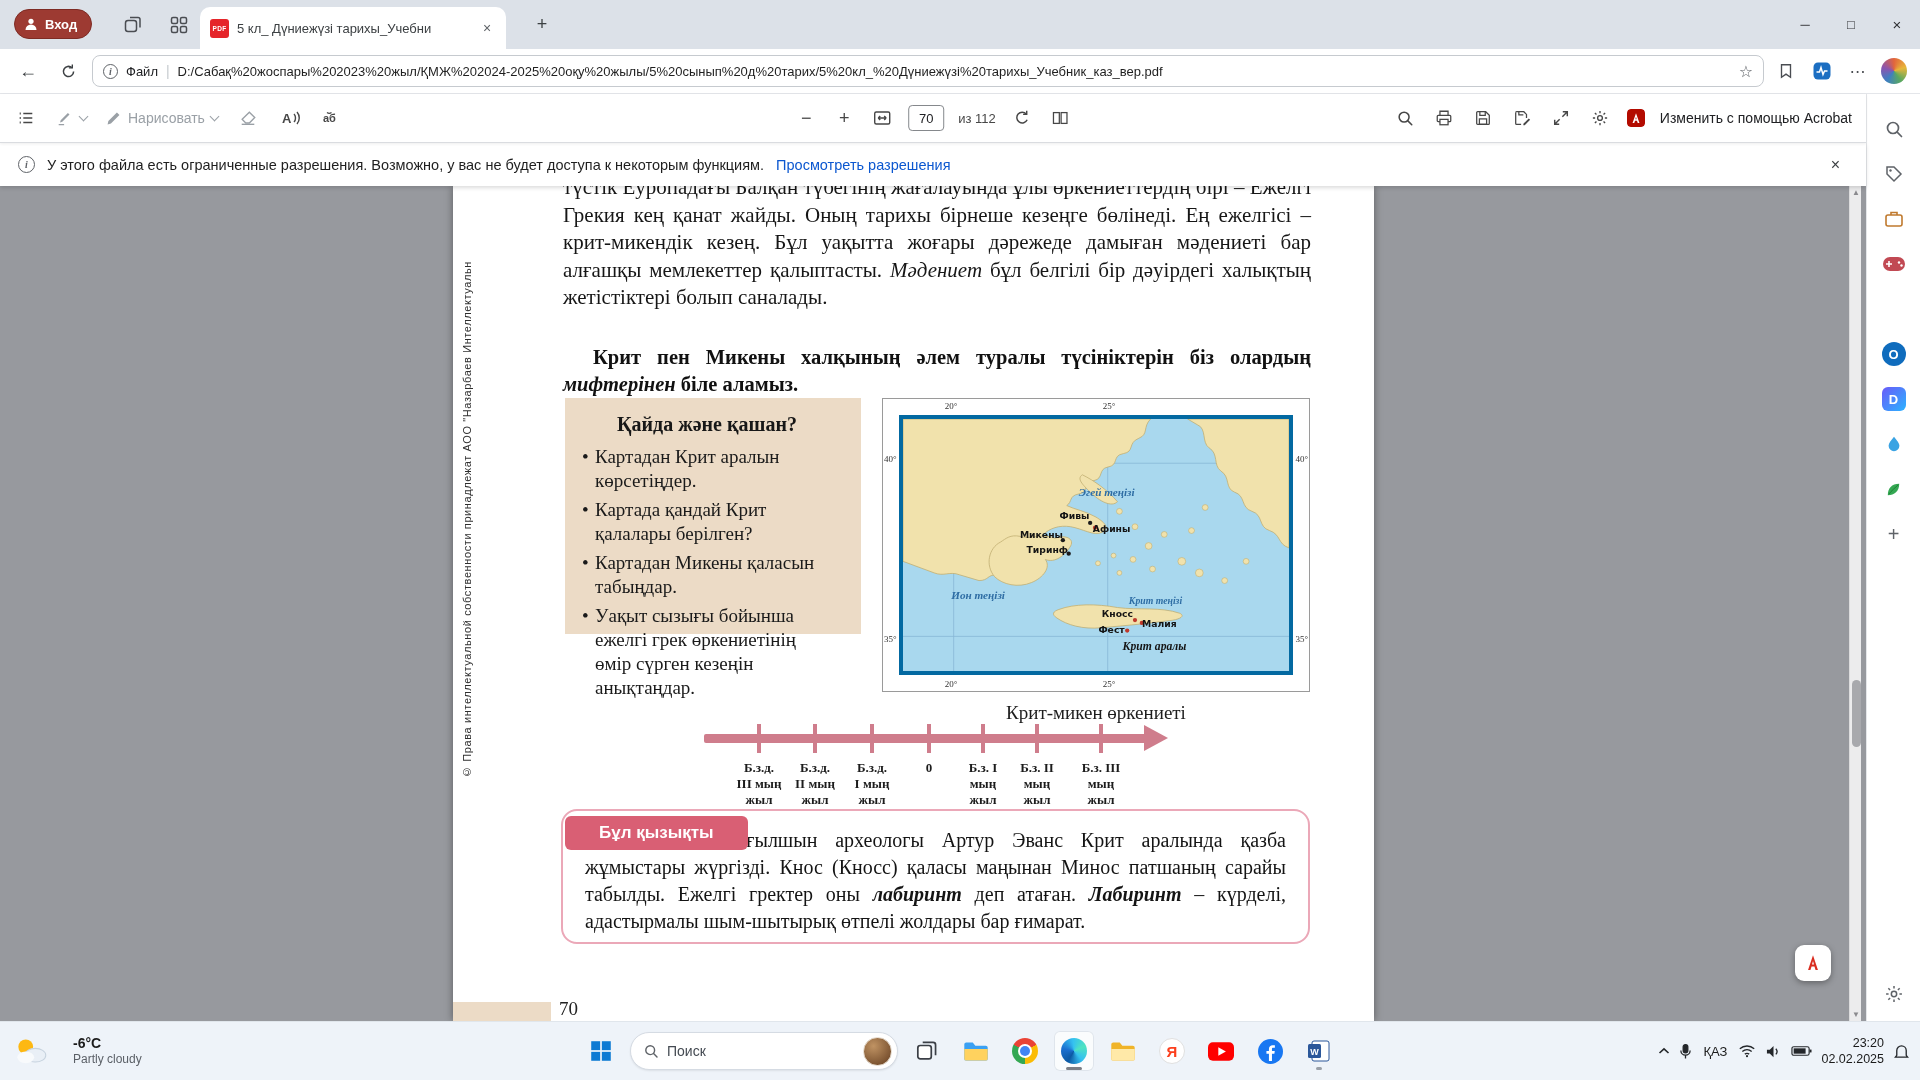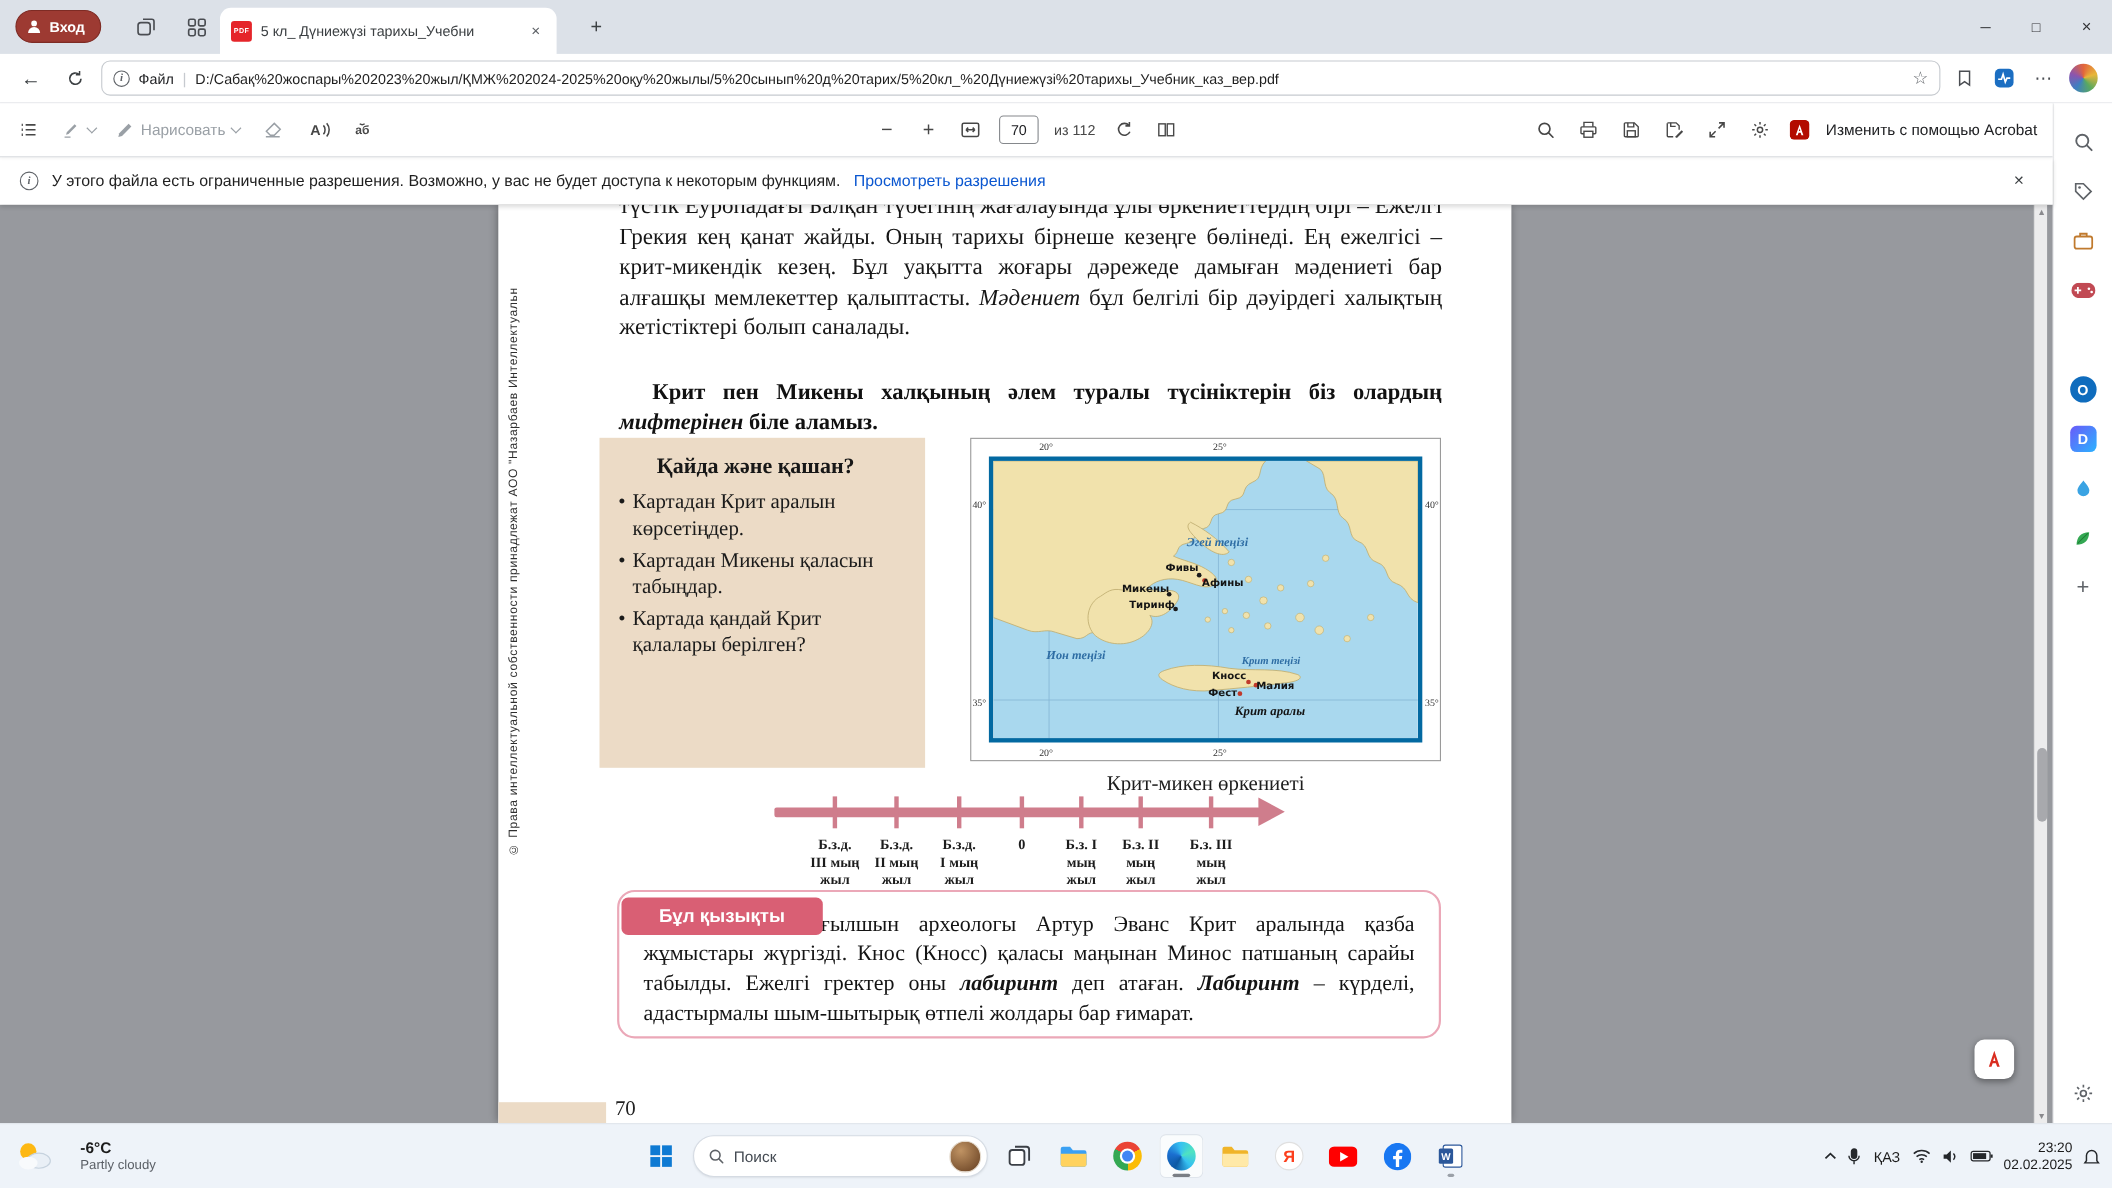--- a/index.html
+++ b/index.html
@@ -60,21 +60,21 @@
   
   .content{flex:1;position:relative;background:#97999e;overflow:hidden;min-height:0}
   .pdf-page{position:absolute;left:453px;top:0;width:921px;height:835px;background:#fff;box-shadow:0 0 8px rgba(0,0,0,.4);overflow:hidden}
   .copyright{position:absolute;left:8px;bottom:243px}
   .copyright span{display:block;writing-mode:vertical-rl;transform:rotate(180deg);font-size:11px;letter-spacing:.6px;color:#2f2f2f;white-space:nowrap}
   .book-serif{font-family:"Liberation Serif","DejaVu Serif",serif}
   .p1{position:absolute;left:110px;top:-12px;width:748px;font-size:21px;line-height:27.5px;color:#161616;text-align:justify}
   .p1 .term1{font-style:italic}
   .p2{position:absolute;left:110px;top:158px;width:748px;font-size:20.5px;line-height:27px;color:#111;text-align:justify;text-indent:30px;font-weight:600}
   .bi{font-weight:700;font-style:italic}
-  .task-box{position:absolute;left:92px;top:212px;width:296px;height:300px;background:var(--task-box-bg,#ecdbc6);padding:15px 28px 0 16px}
+  .task-box{position:absolute;left:112px;top:212px;width:296px;height:236px;background:var(--task-box-bg,#ecdbc6);padding:15px 28px 0 16px}
   .task-box h3{text-align:center;font-size:20px;font-weight:700;color:#171717;margin-bottom:9px}
   .task-box li{list-style:none;position:relative;padding-left:14px;font-size:19px;line-height:24px;color:#1a1a1a;margin-bottom:5px}
   .task-box li::before{content:"•";position:absolute;left:1px;top:0}
   
   .map-figure{position:absolute;left:429px;top:212px;width:428px;height:294px;background:#fff;border:1px solid #9a9a9a}
   .map-inner{position:absolute;inset:16px;border:4px solid #0369a1;overflow:hidden}
   .map-inner svg{display:block;width:100%;height:100%}
   .coord{position:absolute;font-size:9px;color:#333}
   .sea-t{font:italic 700 11.5px "Liberation Serif","DejaVu Serif",serif;fill:#2e6da4}
   .sea-t.small{font-size:10px}
@@ -332,22 +332,23 @@
           </div>
 
           <div class="p1"><span>түстік Еуропадағы Балқан түбегінің жағалауында ұлы өркениеттердің бірі – Ежелгі Грекия кең қанат жайды. Оның тарихы бірнеше кезеңге бөлінеді. Ең ежелгісі – крит-микендік кезең. Бұл уақытта жоғары дәрежеде дамыған мәдениеті бар алғашқы мемлекеттер қалыптасты. </span><span class="term1">Мәдениет</span><span> бұл белгілі бір дәуірдегі халықтың жетістіктері болып саналады.</span></div>
 
           <div class="p2"><span>Крит пен Микены халқының әлем туралы түсініктерін біз олардың </span><span class="bi">мифтерінен</span><span> біле аламыз.</span></div>
 
           <div class="task-box">
             <h3>Қайда және қашан?</h3>
             <ul>
               <li>Картадан Крит аралын көрсетіңдер.</li>
+              <li>Картада қандай Крит қалалары берілген?</li>
               <li>Картадан Микены қаласын табыңдар.</li>
-              <li>Картада қандай Крит қалалары берілген?</li>
+              <li>Уақыт сызығы бойынша ежелгі грек өркениетінің өмір сүрген кезеңін анықтаңдар.</li>
             </ul>
           </div>
 
           <div class="map-figure">
             <span class="coord" style="left:57px;top:2px;width:22px;text-align:center">20°</span>
             <span class="coord" style="left:215px;top:2px;width:22px;text-align:center">25°</span>
             <span class="coord" style="left:57px;bottom:2px;width:22px;text-align:center">20°</span>
             <span class="coord" style="left:215px;bottom:2px;width:22px;text-align:center">25°</span>
             <span class="coord" style="left:1px;top:55px">40°</span>
             <span class="coord" style="left:1px;top:235px">35°</span>

